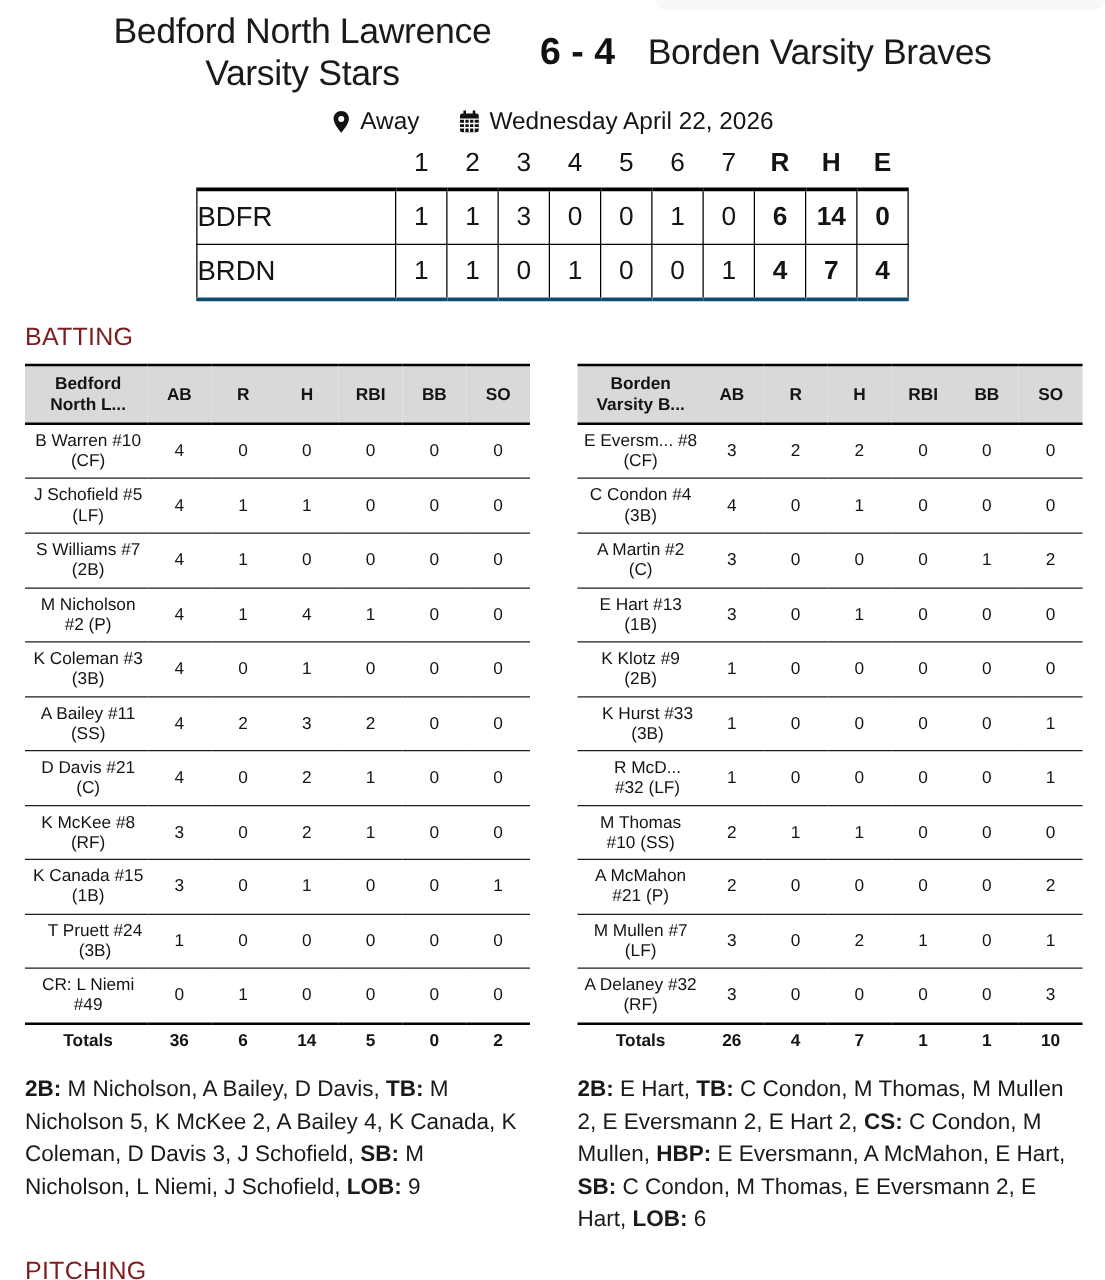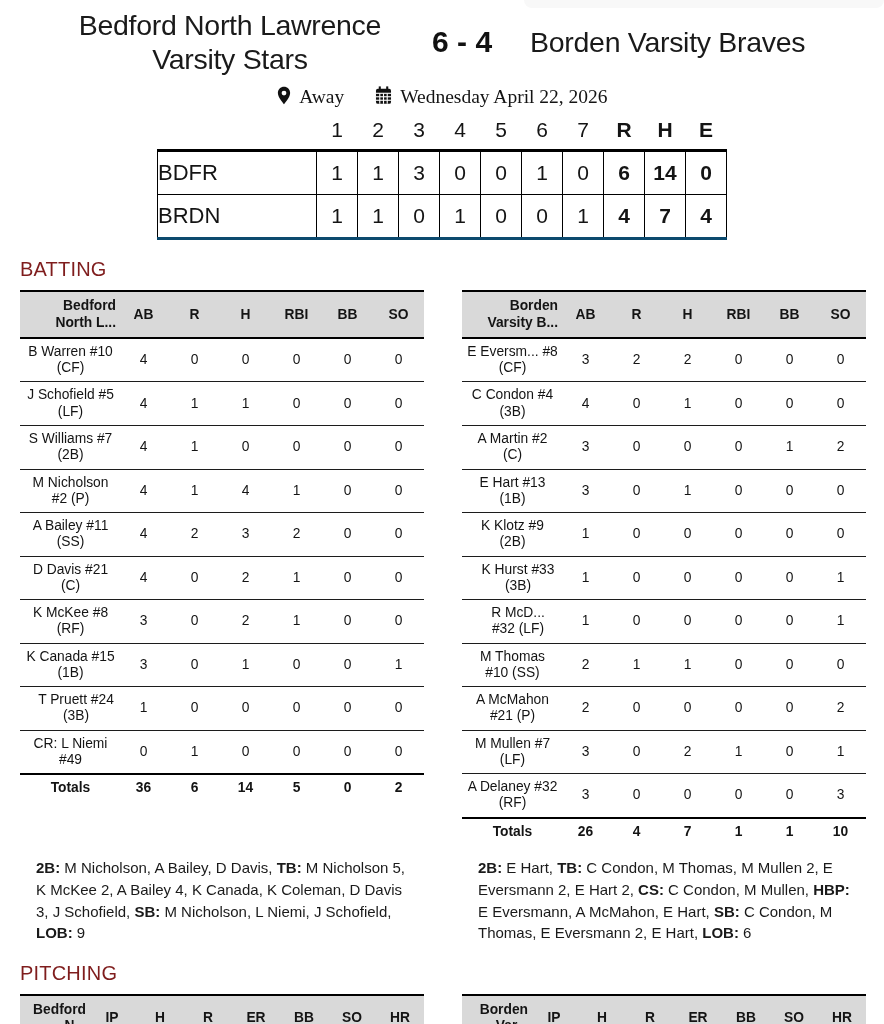--- a/index.html
+++ b/index.html
@@ -5,27 +5,27 @@
   html,body{margin:0;padding:0;}
   body{
     width:884px;height:1024px;overflow:hidden;position:relative;
     background:#ffffff;color:#141414;
     font-family:"Liberation Sans", sans-serif;
     -webkit-font-smoothing:antialiased;
   }
   .top-tint{position:absolute;top:0;right:0;width:360px;height:8px;background:#f8f8f8;border-radius:0 0 10px 10px;}
 
   
-  .scoreboard{display:flex;justify-content:center;align-items:center;gap:38px;margin-top:8px;}
+  .scoreboard{display:flex;justify-content:center;align-items:center;gap:26px;margin-top:8px;}
   .team-name{font-size:28.5px;line-height:1.2;text-align:center;letter-spacing:-0.3px;color:#1a1a1a;}
   .team-name .line{display:block;}
   .score{font-size:30px;font-weight:700;white-space:nowrap;color:#111;margin-left:13px;}
 
   .meta{display:flex;justify-content:center;align-items:center;gap:30px;margin-top:10px;font-size:19.5px;}
-  .meta-item{display:inline-flex;gap:7px;font-family:Liberation Serif, serif;}
+  .meta-item{display:inline-flex;align-items:center;gap:7px;}
   .meta-item svg{display:block;}
 
   
   .linescore-wrap{display:flex;justify-content:center;margin-top:10px;}
   table.linescore{border-collapse:collapse;}
   .linescore th{font-weight:400;font-size:21px;padding:0 0 7px;text-align:center;}
   .linescore th.rhe{font-weight:700;}
   .linescore td{border:1.5px solid #000;text-align:center;padding:8px 0;font-size:21px;}
   .linescore td.team{width:158px;text-align:left;font-size:22px;}
   .linescore td:not(.team){width:40px;}
@@ -35,30 +35,30 @@
 
   
   .content{padding:0 18px 0 20px;}
   .section-label{font-size:20px;font-weight:400;margin:18px 0 9px;letter-spacing:.2px;color:#7f1d1d;}
   .two-col{display:grid;grid-template-columns:1fr 1fr;column-gap:38px;align-items:start;}
 
   
   table.stat{width:100%;border-collapse:collapse;font-size:13.8px;line-height:1.18;}
   .stat th{background:#d9d9d9;border-top:2.8px solid #000;border-bottom:2.6px solid #000;
            font-weight:700;padding:6px 2px;text-align:center;}
-  .stat th.name-col{text-align:right;padding-left:5px;}
+  .stat th.name-col{text-align:center;padding-left:5px;}
   .stat th.stat-col{width:47px;}
   .stat.cols7 th.stat-col{width:44px;}
   .stat td{border-bottom:1.3px solid #1c1c1c;padding:5px 2px;text-align:center;}
   .stat td.name{text-align:center;padding-left:5px;margin-left:24px;}
   .stat td.name.indent{padding-left:16px;}
   .stat tr.bold td{font-weight:700;}
   .stat tr.totals td{border-top:2.8px solid #000;border-bottom:none;}
 
-  .notes{font-size:15px;line-height:1.45;margin:12px 16px 0;color:#1a1a1a;}
+  .notes{font-size:18px;line-height:1.45;margin:12px 0 0;color:#1a1a1a;}
   .notes b{font-weight:700;}
 </style>
 </head>
 <body>
 
 <div class="top-tint"></div>
 
 <header class="scoreboard">
   <div class="team-name home">
     <span class="line">Bedford North Lawrence</span>
@@ -190,20 +190,29 @@
               <tr>
                 <td class="name">M Nicholson #2 (P)</td>
                 <td>4</td>
                 <td>1</td>
                 <td>4</td>
                 <td>1</td>
                 <td>0</td>
                 <td>0</td>
               </tr>
               <tr>
+                <td class="name">K Coleman #3 (3B)</td>
+                <td>4</td>
+                <td>0</td>
+                <td>1</td>
+                <td>0</td>
+                <td>0</td>
+                <td>0</td>
+              </tr>
+              <tr>
                 <td class="name">A Bailey #11 (SS)</td>
                 <td>4</td>
                 <td>2</td>
                 <td>3</td>
                 <td>2</td>
                 <td>0</td>
                 <td>0</td>
               </tr>
               <tr>
                 <td class="name">D Davis #21 (C)</td>

